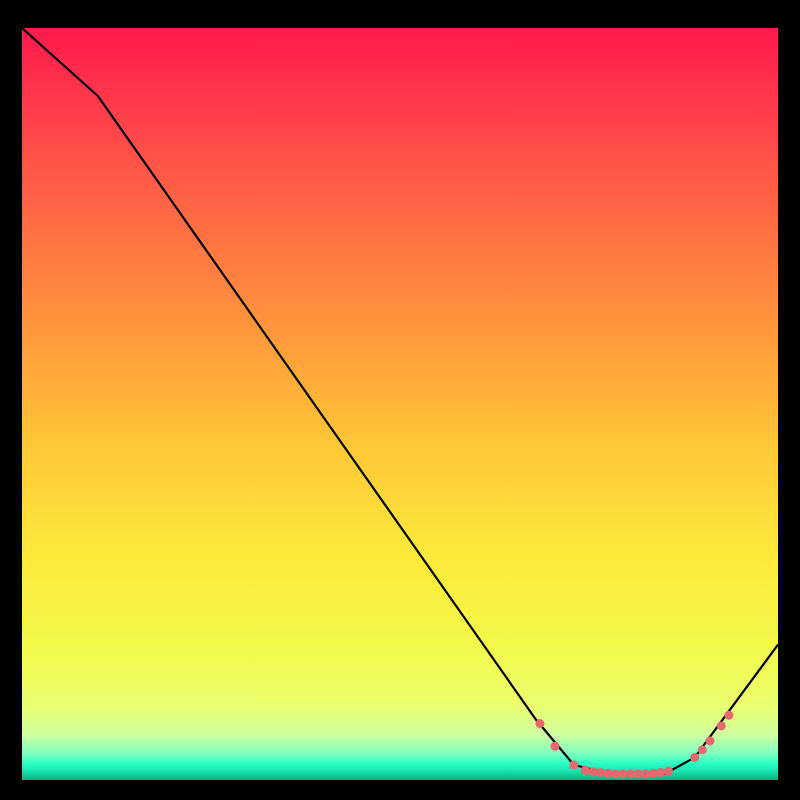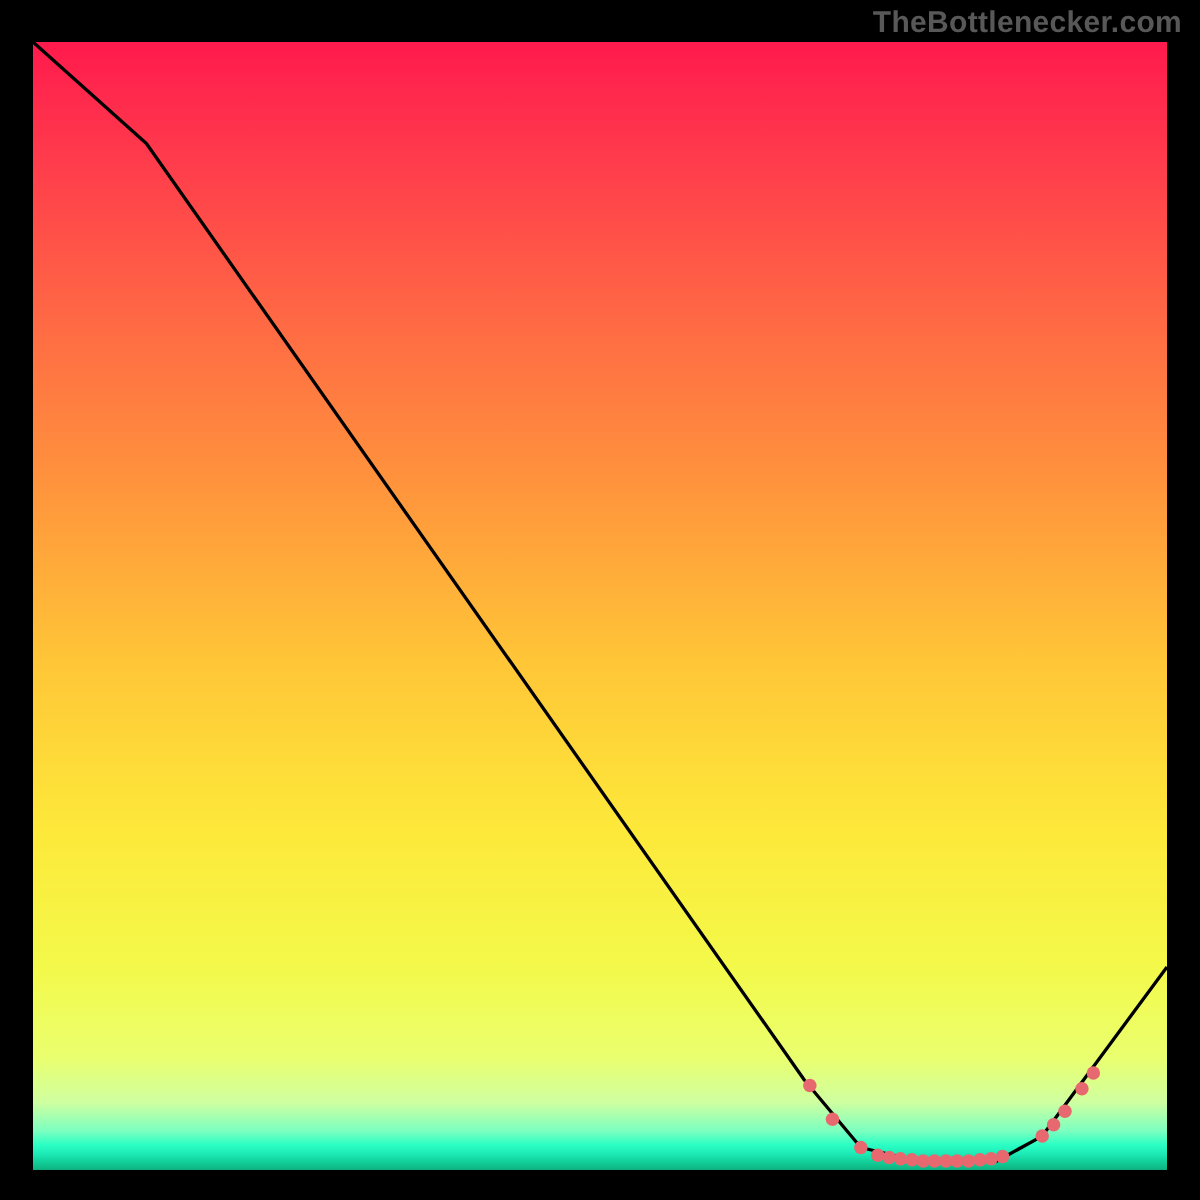--- a/index.html
+++ b/index.html
@@ -65,21 +65,20 @@
     left: 0;
     top: 0;
     width: 100%;
     height: 100%;
   }
 </style>
 </head>
 <body>
 <div class="container">
 
-  <div class="attribution">TheBottlenecker.com</div>
 
   <div class="plot-frame">
     <div class="gradient"></div>
     <svg class="overlay" viewBox="0 0 756 752" preserveAspectRatio="none">
       <g id="chart-g">
           <path d="M0.0 0.0 L75.6 67.7 L514.1 691.8 L551.9 737.0 L589.7 746.0 L642.6 746.0 L672.8 729.4 L756.0 616.6" fill="none" stroke="#000000" stroke-width="2.2" stroke-linejoin="round"></path>
           <circle cx="517.9" cy="695.6" r="4.5" fill="#e86870"></circle>
           <circle cx="533.0" cy="718.2" r="4.5" fill="#e86870"></circle>
           <circle cx="551.9" cy="737.0" r="4.5" fill="#e86870"></circle>
           <circle cx="563.2" cy="742.2" r="4.5" fill="#e86870"></circle>

